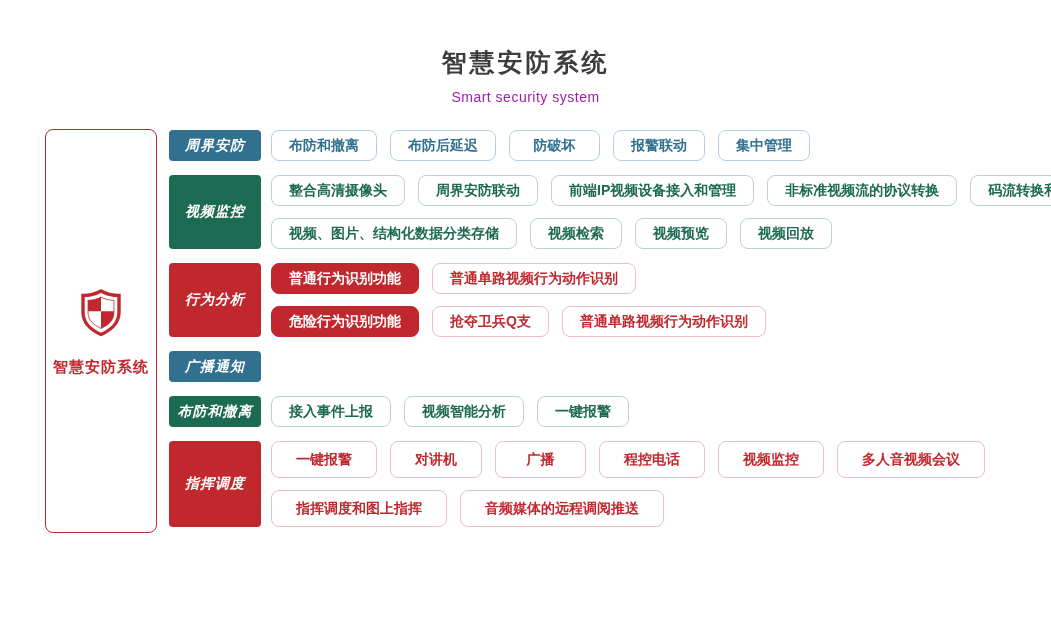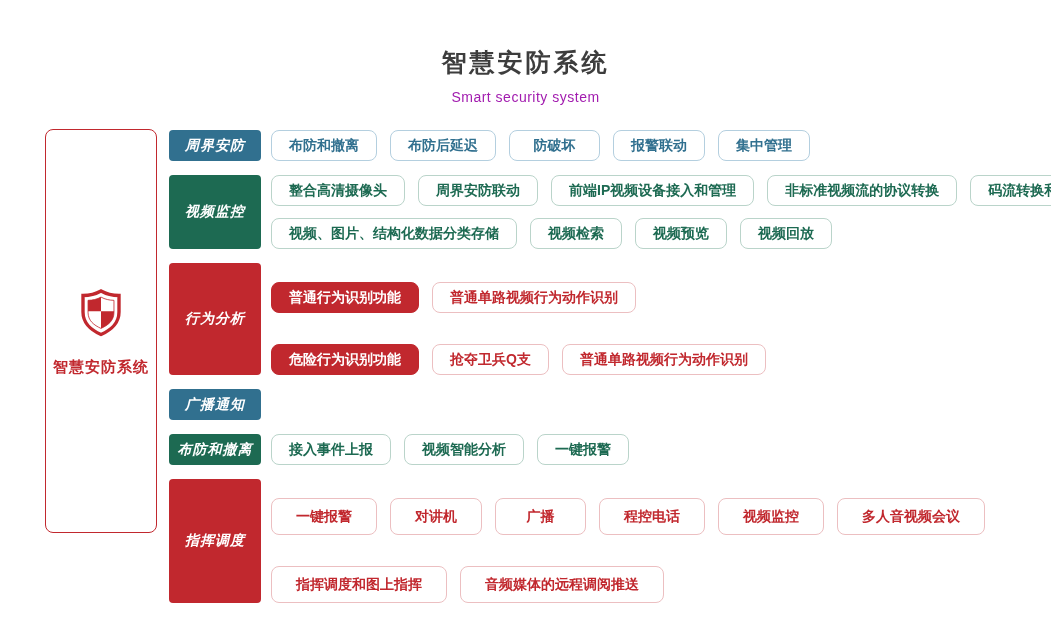--- a/index.html
+++ b/index.html
@@ -25,21 +25,21 @@
     display:flex; align-items:center; justify-content:center; letter-spacing:1px; flex-shrink:0;font-style:italic; }
   .cat.blue  { background:#31708f; }
   .cat.green { background:#1d6a52; }
   .cat.red   { background:#c1282e; }
   .rows { display:flex; flex-direction:column; gap:12px; }
   .row { display:flex; gap:13px; }
   .btn { height:31px; line-height:28px; min-width:91px; padding:0 17px; border:1px solid; border-radius:8px;
     background:#fff; font-size:14px; font-weight:700; text-align:center; white-space:nowrap; }
   .btn.blue  { color:#31708f; border-color:#b4cfdf; }
   .btn.green { color:#1d6a52; border-color:#bad4ca; }
-  .btn.red   { color:#c1282e; border-color:#ecbfc1;margin-top:19px; }
+  .btn.red   { color:#c1282e; border-color:#ecbfc1; }
   .btn.filled { background:#c1282e; color:#fff; border-color:#c1282e; }
   .btn.tall { height:37px; line-height:34px; padding:0 24px; }
 </style>
 </head>
 <body>
 
 <div class="stage">
 
   <div class="header">
     <div class="title">智慧安防系统</div>

